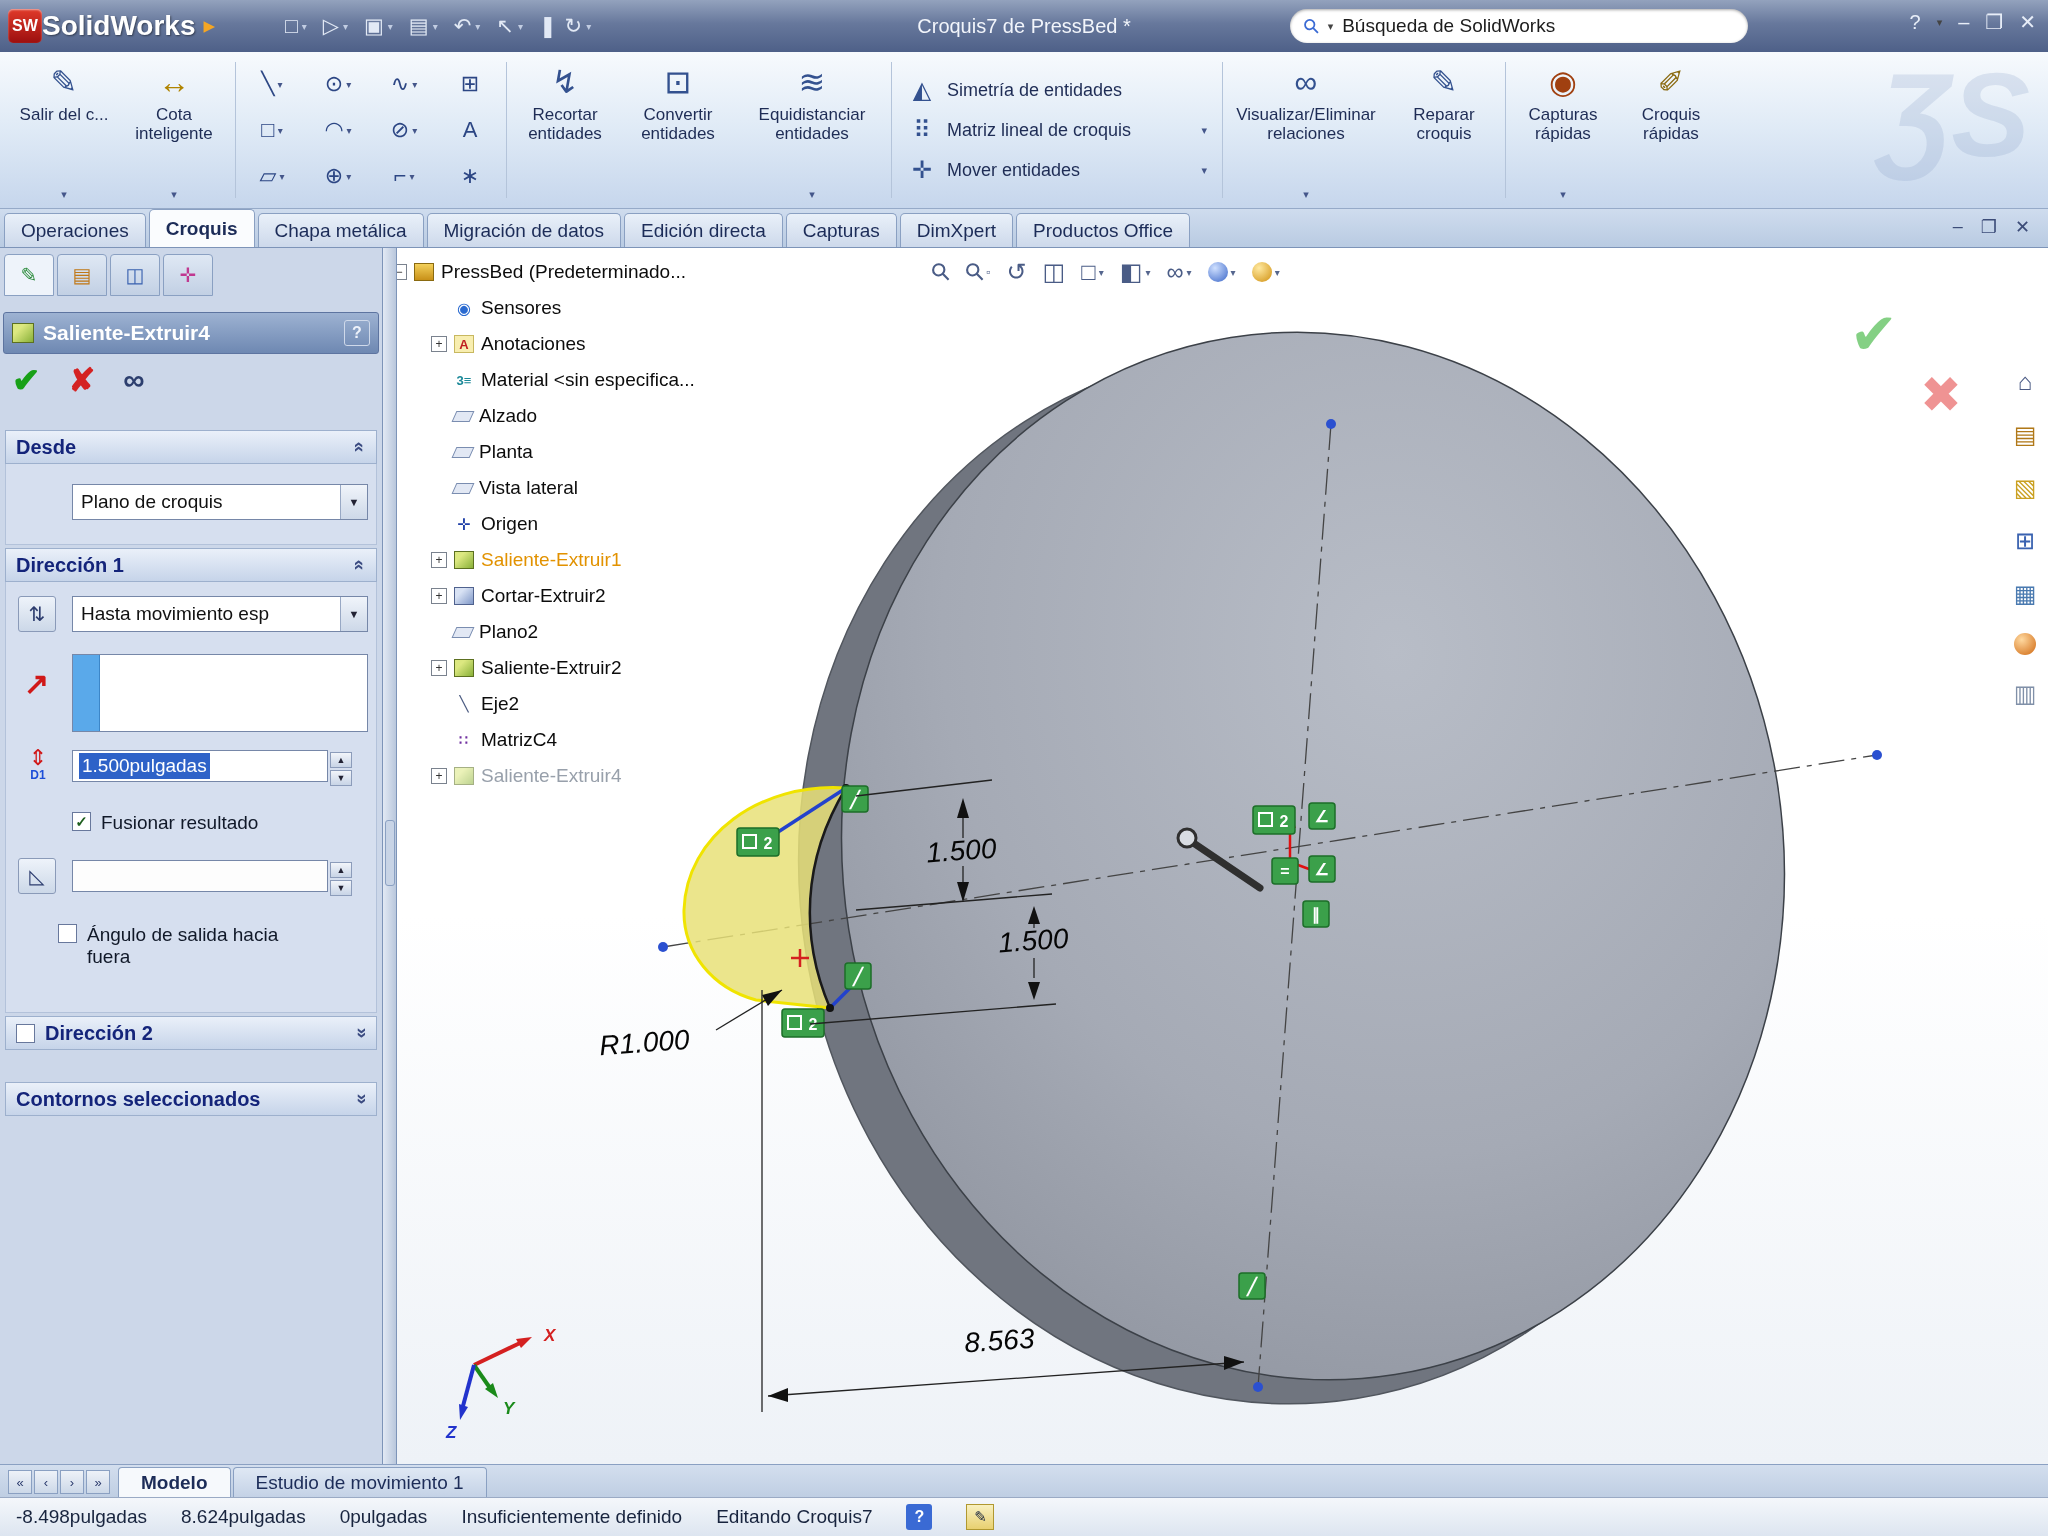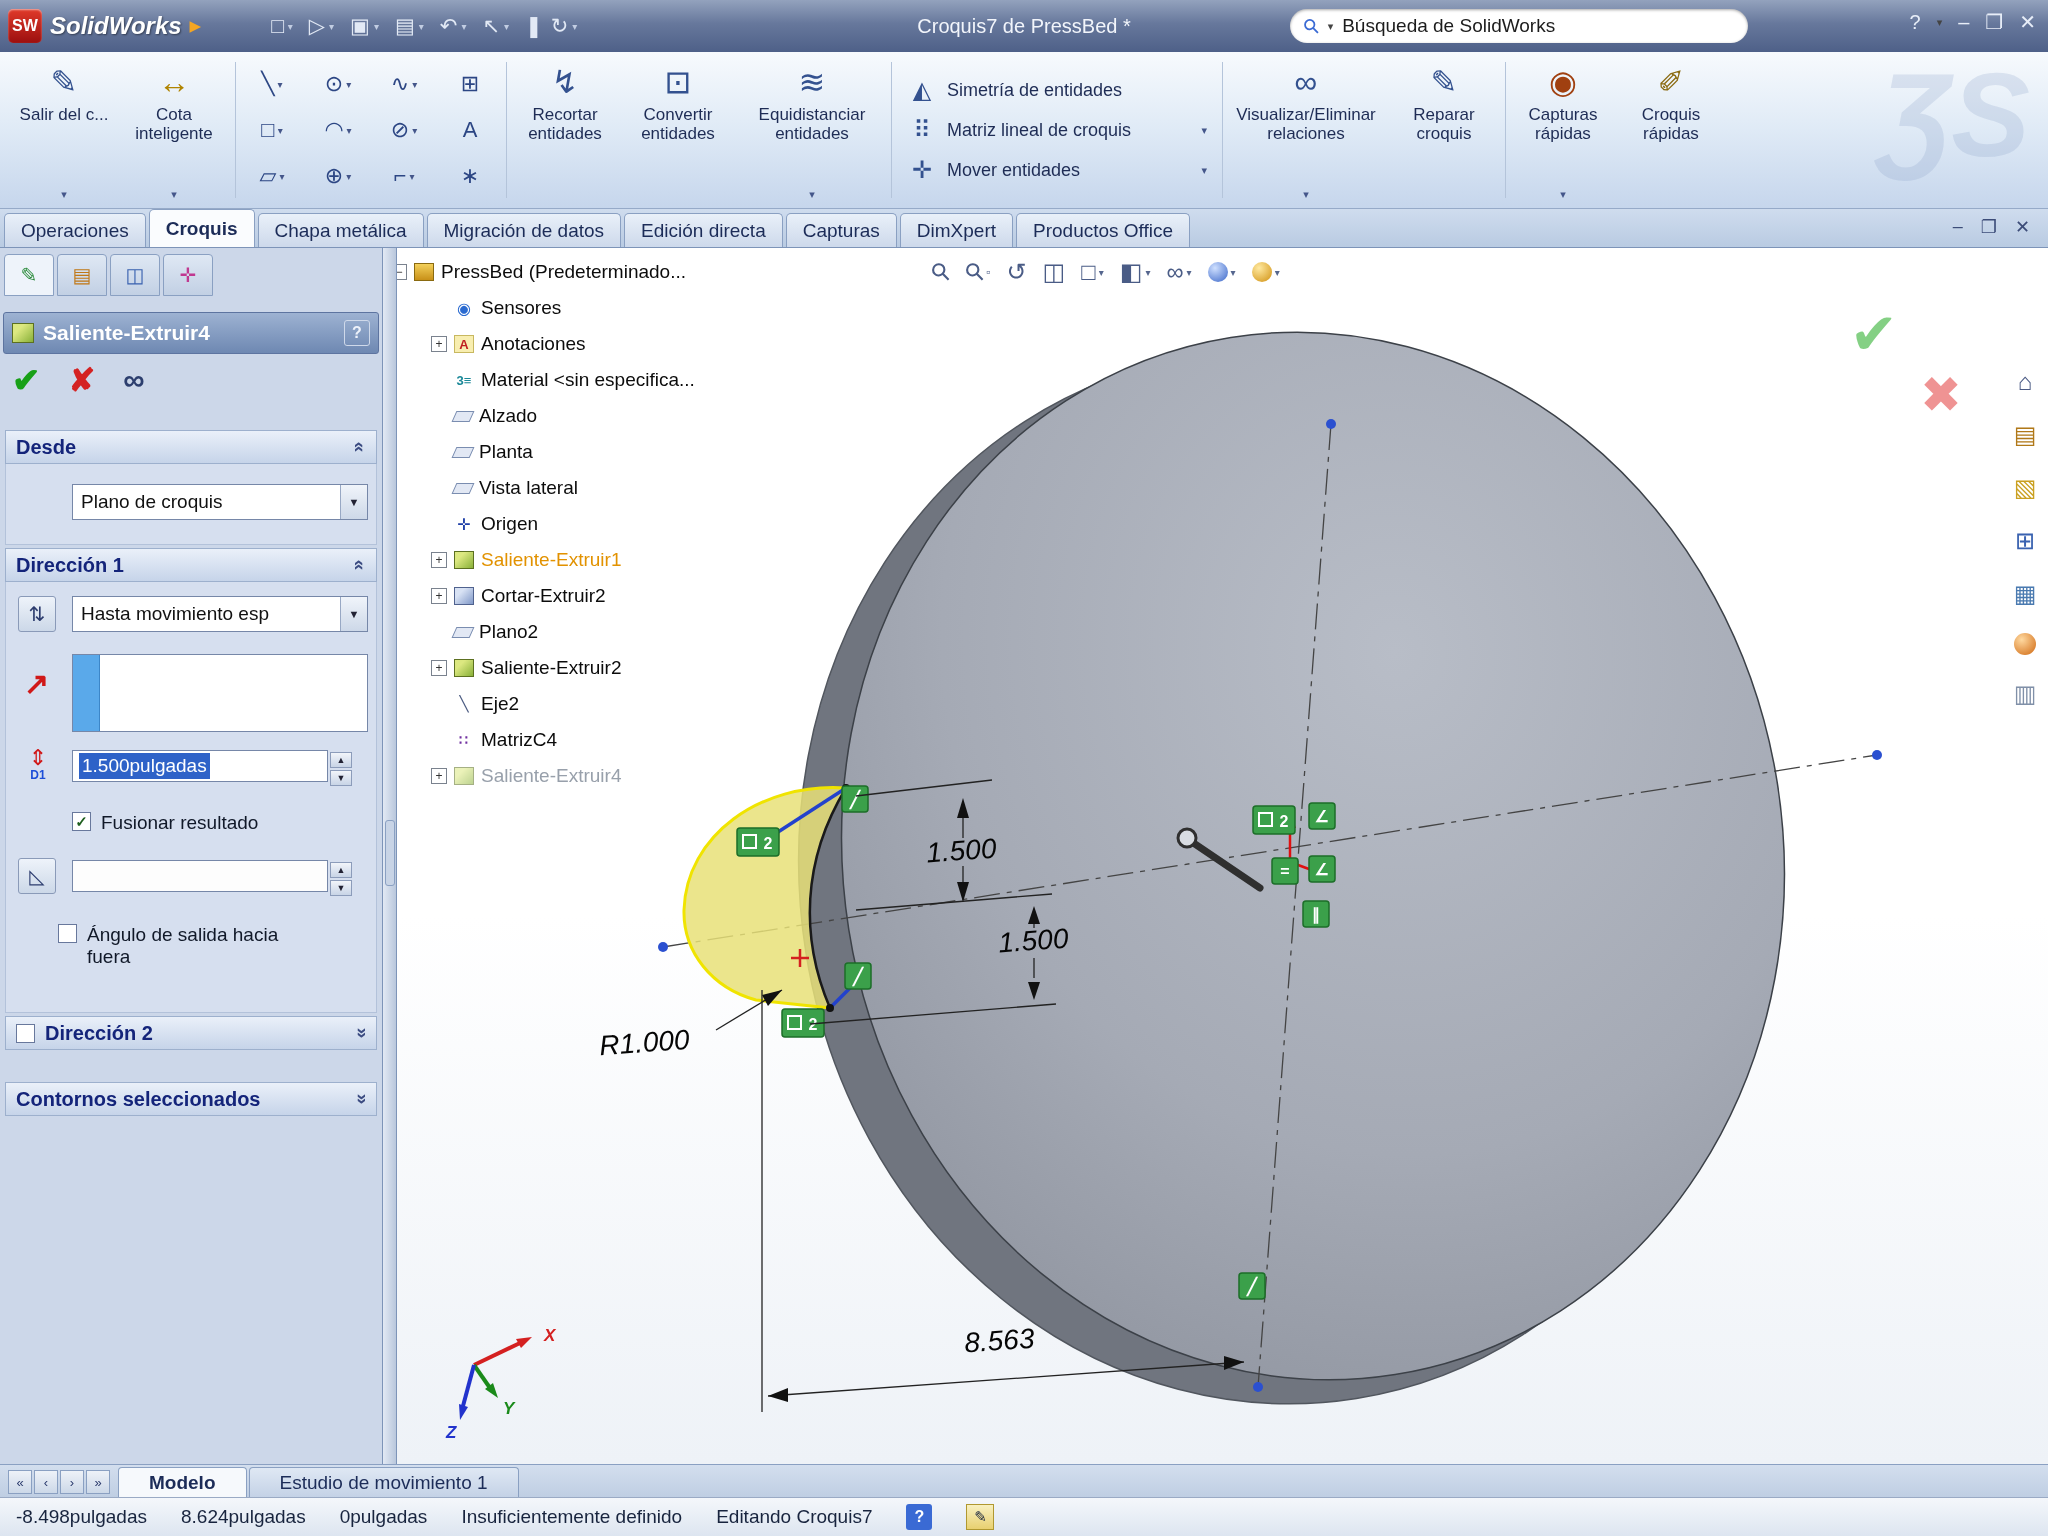--- a/index.html
+++ b/index.html
@@ -1,20 +1,20 @@
 <!DOCTYPE html>
 <html><head>
 <meta charset="utf-8">
 <style>
 html,body{margin:0;padding:0;background:#9aa8c0}
 #app{position:relative;width:2048px;height:1536px;overflow:hidden;background:#fff;font-family:"Liberation Sans",sans-serif;-webkit-font-smoothing:antialiased}
 
 .titlebar{position:absolute;left:0;top:0;width:100%;height:52px;background:linear-gradient(180deg,#93a2bd,#67789c 45%,#4e6088);display:flex;align-items:center;color:#fff;border-bottom:1px solid #32446e}
 .logo-badge{width:34px;height:34px;margin-left:8px;border-radius:5px;background:linear-gradient(#e03a2a,#9c0f0f);display:flex;align-items:center;justify-content:center;font-weight:bold;font-size:16px;color:#fff;box-shadow:inset 0 1px 2px rgba(255,255,255,.6)}
-.app-name{font-size:24px;font-weight:bold;font-style:italic;margin-left:8px;text-shadow:1px 1px 2px rgba(0,0,0,.45)}
+.app-name{font-size:28px;font-weight:bold;text-shadow:1px 1px 2px rgba(0,0,0,.45)}
 .logo-arrow{color:#f5a623;margin-left:8px;font-size:15px}
 .tb-icons{display:flex;align-items:center;margin-left:66px;font-size:21px;color:#e2e9f5}
 .tb-icons .ico{padding:2px 4px}
 .tb-icons .crt{font-size:10px;color:#c2cde2;margin-right:12px}
 .doc-title{position:absolute;left:50%;top:50%;transform:translate(-50%,-50%);font-size:20px;color:#f2f5fb;}
 .search-pill{position:absolute;right:300px;top:9px;width:430px;height:34px;background:#fff;border-radius:17px;display:flex;align-items:center;padding:0 14px;gap:9px;color:#1c1c1c;font-size:19px;box-shadow:inset 0 1px 3px rgba(0,0,0,.35)}
 .mag{color:#3a6ad4;font-size:20px;transform:rotate(-45deg)}
 .pill-crt{font-size:11px;color:#444}
 .win-controls{position:absolute;right:12px;top:10px;display:flex;gap:16px;align-items:center;font-size:20px;color:#e8eef8}
 .win-controls span{cursor:default}
@@ -110,21 +110,21 @@
 .ball-y{width:20px;height:20px;border-radius:50%;background:radial-gradient(circle at 35% 30%,#ffe9a0,#d09010)}
 .confirm-check{position:absolute;right:150px;top:52px;font-size:58px;color:rgba(110,200,110,.85);z-index:4}
 .confirm-x{position:absolute;right:86px;top:118px;font-size:50px;color:rgba(236,128,128,.85);z-index:4}
 .taskpane{position:absolute;right:2px;top:120px;width:42px;display:flex;flex-direction:column;align-items:center;gap:25px;z-index:4;font-size:24px}
 .tp-home{color:#4a5a84}.tp-lib{color:#b07818}.tp-exp{color:#caa020}.tp-sch{color:#3a62b0}.tp-pal{color:#4a7ab0}.tp-props{color:#8090a8}
 .tp-ball{width:22px;height:22px;border-radius:50%;background:radial-gradient(circle at 35% 30%,#ffd9a0,#d06810)}
 
 .bottombar{position:absolute;left:0;top:1464px;width:100%;height:33px;background:linear-gradient(#d3deee,#bfcee3);border-top:1px solid #8aa0c2;display:flex;align-items:flex-end;box-sizing:border-box}
 .mm-nav{display:flex;gap:2px;padding:3px 8px}
 .mm-btn{width:24px;height:24px;border:1px solid #8aa0c2;background:linear-gradient(#eef2f8,#ccd8e8);font-size:13px;display:flex;align-items:center;justify-content:center;color:#2c3c6e;box-sizing:border-box}
-.btab{height:29px;padding:0 30px;display:flex;align-items:center;border:1px solid #8aa0c2;border-bottom:none;background:linear-gradient(#dfe8f4,#c4d2e6);font-size:19px;color:#1c2c58;margin-right:2px;border-radius:4px 4px 0 0;white-space:nowrap}
+.btab{height:29px;padding:0 22px;display:flex;align-items:center;border:1px solid #8aa0c2;border-bottom:none;background:linear-gradient(#dfe8f4,#c4d2e6);font-size:19px;color:#1c2c58;margin-right:2px;border-radius:4px 4px 0 0;white-space:nowrap}
 .btab.active{background:#f6f9fc;font-weight:bold}
 .statusbar{position:absolute;left:0;top:1497px;width:100%;height:39px;background:linear-gradient(#f4f7fb,#dde5f0);border-top:1px solid #9aaac4;display:flex;align-items:center;padding:0 16px;font-size:19px;color:#18243e;gap:34px;box-sizing:border-box}
 .sb-msg{flex:1}
 .sb-help{width:26px;height:26px;background:#3a6ad4;color:#fff;border-radius:3px;display:flex;align-items:center;justify-content:center;font-size:16px;font-weight:bold;flex:none}
 .sb-edit-icon{width:28px;height:26px;background:linear-gradient(#f8f0c0,#e8d070);border:1px solid #b09830;display:flex;align-items:center;justify-content:center;font-size:15px;flex:none;box-sizing:border-box}
 </style>
 </head>
 <body>
 
 <div id="app">

